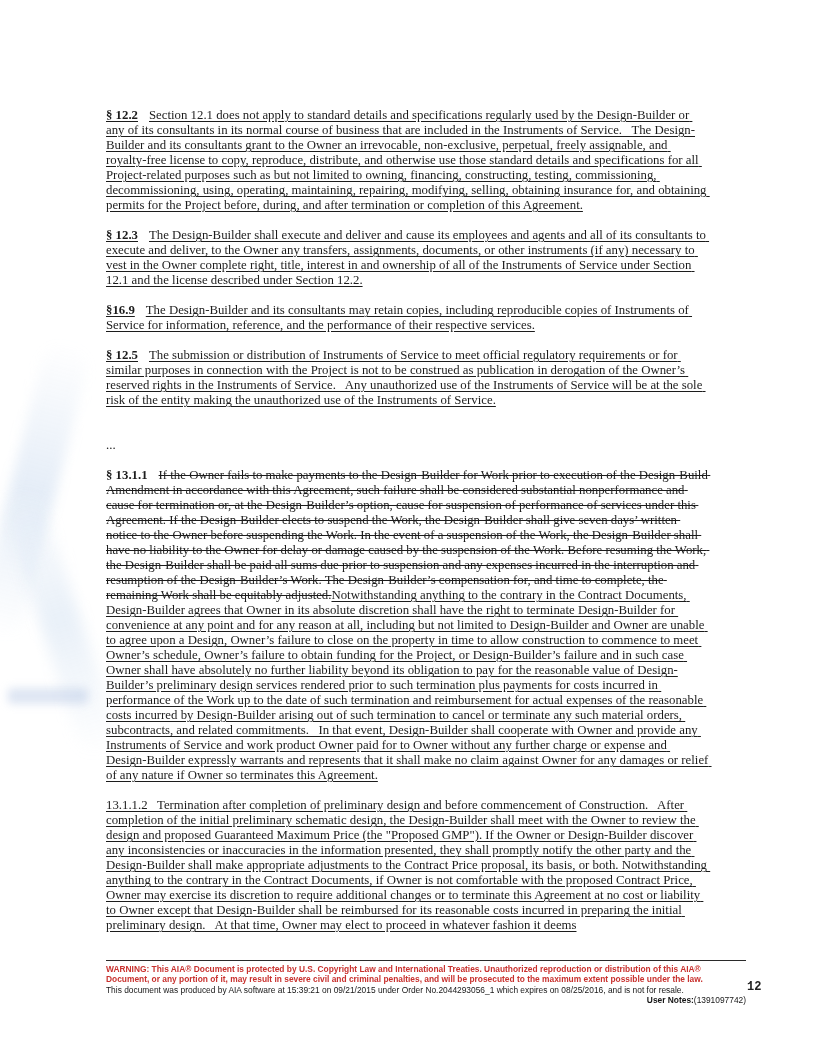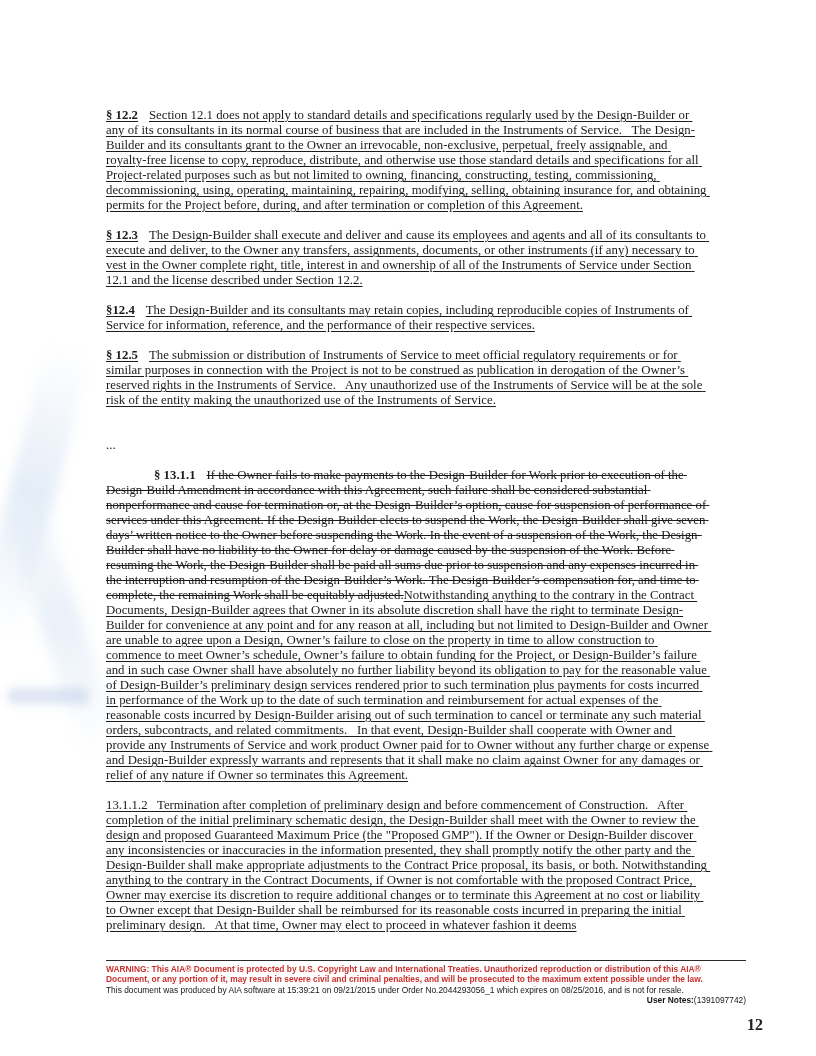--- a/index.html
+++ b/index.html
@@ -55,21 +55,21 @@
     position: absolute;
     left: 106px;
     top: 108px;
     width: 604px;
     font-size: 12.8px;
     line-height: 15px;
     text-align: left;
   }
   .doc p { margin: 0 0 15px 0; white-space: pre-wrap; }
   .sec-label { font-weight: bold; padding-right: 11px; text-decoration: underline; text-underline-offset: 1.5px; text-decoration-thickness: 0.9px; }
-  .sec-label.no-underline { text-decoration: none; margin-left: 48px; }
+  .sec-label.no-underline { text-decoration: none; }
   .ins { text-decoration: underline; text-underline-offset: 1.5px; text-decoration-thickness: 0.8px; }
   .del { text-decoration: line-through; text-decoration-thickness: 0.9px; }
   .ellipsis { margin-top: 30px !important; }
 
   
   .footer {
     position: absolute;
     left: 106px;
     top: 960px;
     width: 640px;
@@ -80,43 +80,42 @@
     line-height: 10.3px;
     color: #161616;
   }
   .footer .b { font-weight: bold; }
   .footer .warning { color: #c8312e; font-weight: bold; }
   .footer .notes-row { display: flex; justify-content: flex-end; }
   .page-number {
     position: absolute;
     left: 747px;
     top: 980px;
-    font-family: Liberation Serif, serif;
-    font-size: 16px;
+    font-family: Liberation Mono, monospace;
+    font-size: 12px;
     font-weight: bold;
     color: #222;
-    margin-top: 36px;
   }
 </style>
 </head>
 <body>
 
 <div class="watermark">
   <div class="swoosh1"></div>
   <div class="swoosh2"></div>
   <div class="blob-row"></div>
 </div>
 
 <div class="doc">
 
   <p><span class="sec-label">§ 12.2</span><span class="ins">Section 12.1 does not apply to standard details and specifications regularly used by the Design-Builder or any of its consultants in its normal course of business that are included in the Instruments of Service.   The Design-Builder and its consultants grant to the Owner an irrevocable, non-exclusive, perpetual, freely assignable, and royalty-free license to copy, reproduce, distribute, and otherwise use those standard details and specifications for all Project-related purposes such as but not limited to owning, financing, constructing, testing, commissioning, decommissioning, using, operating, maintaining, repairing, modifying, selling, obtaining insurance for, and obtaining permits for the Project before, during, and after termination or completion of this Agreement.</span></p>
 
   <p><span class="sec-label">§ 12.3</span><span class="ins">The Design-Builder shall execute and deliver and cause its employees and agents and all of its consultants to execute and deliver, to the Owner any transfers, assignments, documents, or other instruments (if any) necessary to vest in the Owner complete right, title, interest in and ownership of all of the Instruments of Service under Section 12.1 and the license described under Section 12.2.</span></p>
 
-  <p><span class="sec-label">§12.4</span><span class="ins">The Design-Builder and its consultants may retain copies, including reproducible copies of Instruments of Service for information, reference, and the performance of their respective services.</span></p>
+  <p><span class="sec-label">§16.9</span><span class="ins">The Design-Builder and its consultants may retain copies, including reproducible copies of Instruments of Service for information, reference, and the performance of their respective services.</span></p>
 
   <p><span class="sec-label">§ 12.5</span><span class="ins">The submission or distribution of Instruments of Service to meet official regulatory requirements or for similar purposes in connection with the Project is not to be construed as publication in derogation of the Owner’s reserved rights in the Instruments of Service.   Any unauthorized use of the Instruments of Service will be at the sole risk of the entity making the unauthorized use of the Instruments of Service.</span></p>
 
   <p class="ellipsis">...</p>
 
   <p><span class="sec-label no-underline">§ 13.1.1</span><span class="del">If the Owner fails to make payments to the Design-Builder for Work prior to execution of the Design-Build Amendment in accordance with this Agreement, such failure shall be considered substantial nonperformance and cause for termination or, at the Design-Builder’s option, cause for suspension of performance of services under this Agreement. If the Design-Builder elects to suspend the Work, the Design-Builder shall give seven days’ written notice to the Owner before suspending the Work. In the event of a suspension of the Work, the Design-Builder shall have no liability to the Owner for delay or damage caused by the suspension of the Work. Before resuming the Work, the Design-Builder shall be paid all sums due prior to suspension and any expenses incurred in the interruption and resumption of the Design-Builder’s Work. The Design-Builder’s compensation for, and time to complete, the remaining Work shall be equitably adjusted.</span><span class="ins">Notwithstanding anything to the contrary in the Contract Documents, Design-Builder agrees that Owner in its absolute discretion shall have the right to terminate Design-Builder for convenience at any point and for any reason at all, including but not limited to Design-Builder and Owner are unable to agree upon a Design, Owner’s failure to close on the property in time to allow construction to commence to meet Owner’s schedule, Owner’s failure to obtain funding for the Project, or Design-Builder’s failure and in such case Owner shall have absolutely no further liability beyond its obligation to pay for the reasonable value of Design-Builder’s preliminary design services rendered prior to such termination plus payments for costs incurred in performance of the Work up to the date of such termination and reimbursement for actual expenses of the reasonable costs incurred by Design-Builder arising out of such termination to cancel or terminate any such material orders, subcontracts, and related commitments.   In that event, Design-Builder shall cooperate with Owner and provide any Instruments of Service and work product Owner paid for to Owner without any further charge or expense and Design-Builder expressly warrants and represents that it shall make no claim against Owner for any damages or relief of any nature if Owner so terminates this Agreement.</span></p>
 
   <p><span class="ins">13.1.1.2   Termination after completion of preliminary design and before commencement of Construction.   After completion of the initial preliminary schematic design, the Design-Builder shall meet with the Owner to review the design and proposed Guaranteed Maximum Price (the "Proposed GMP"). If the Owner or Design-Builder discover any inconsistencies or inaccuracies in the information presented, they shall promptly notify the other party and the Design-Builder shall make appropriate adjustments to the Contract Price proposal, its basis, or both. Notwithstanding anything to the contrary in the Contract Documents, if Owner is not comfortable with the proposed Contract Price, Owner may exercise its discretion to require additional changes or to terminate this Agreement at no cost or liability to Owner except that Design-Builder shall be reimbursed for its reasonable costs incurred in preparing the initial preliminary design.   At that time, Owner may elect to proceed in whatever fashion it deems</span></p>
 
 </div>

